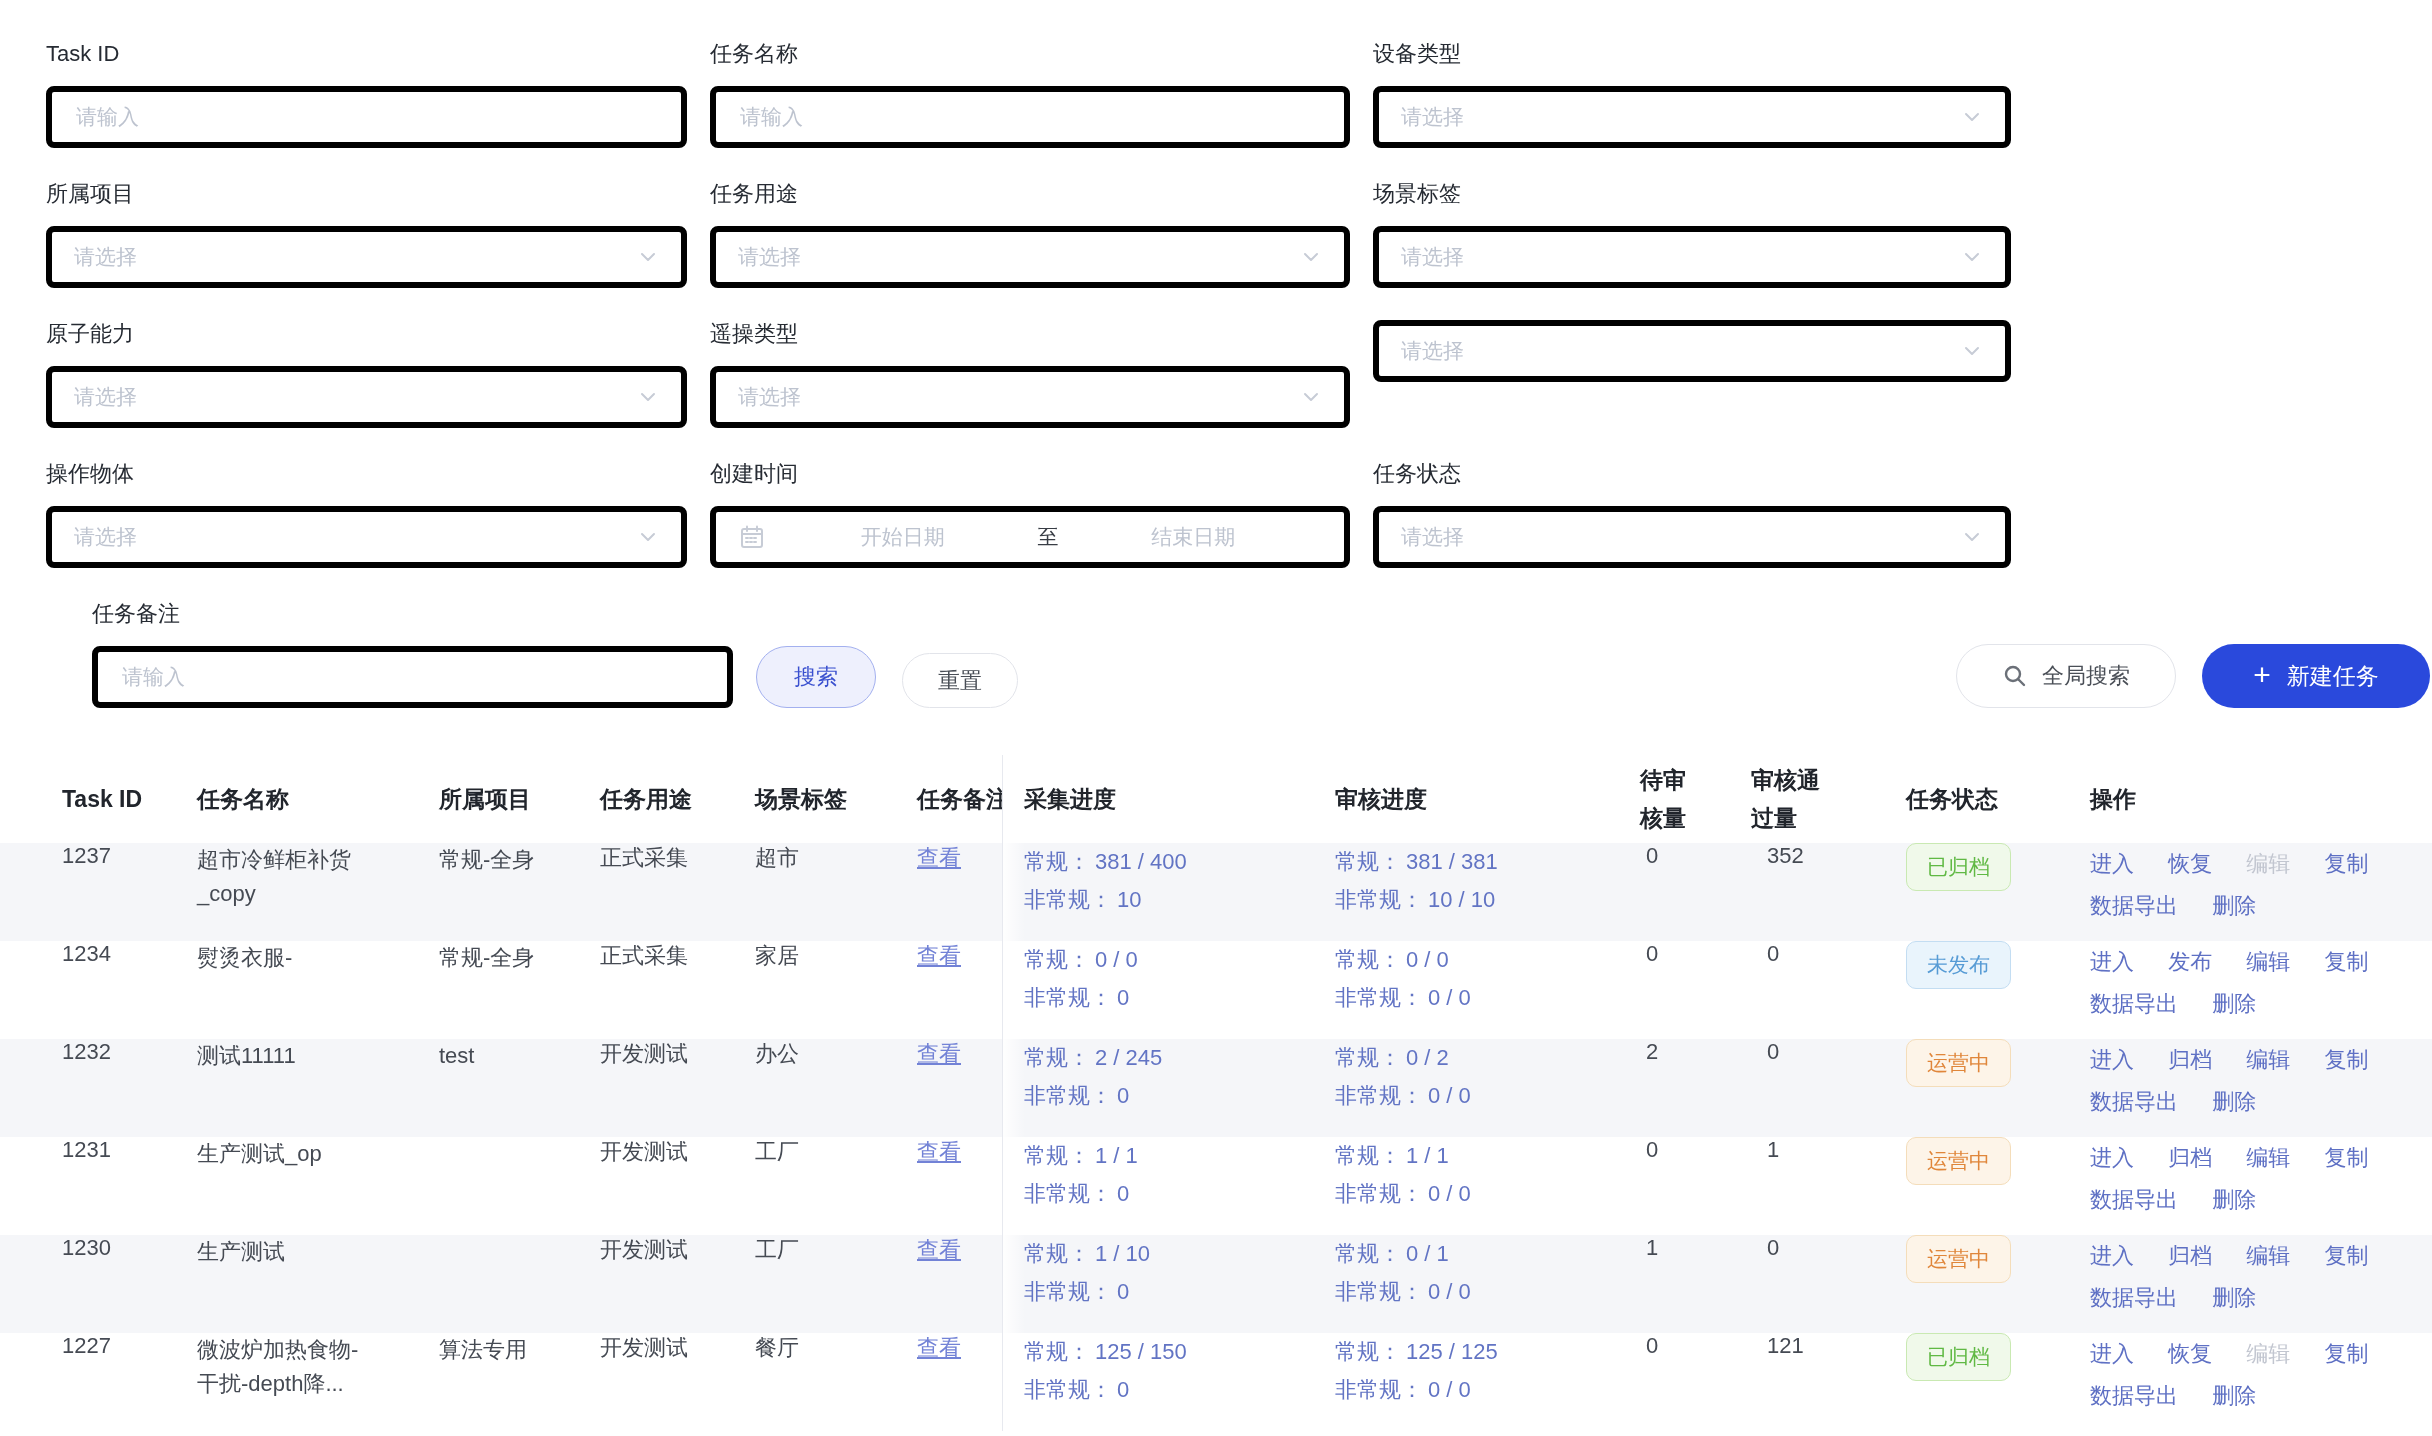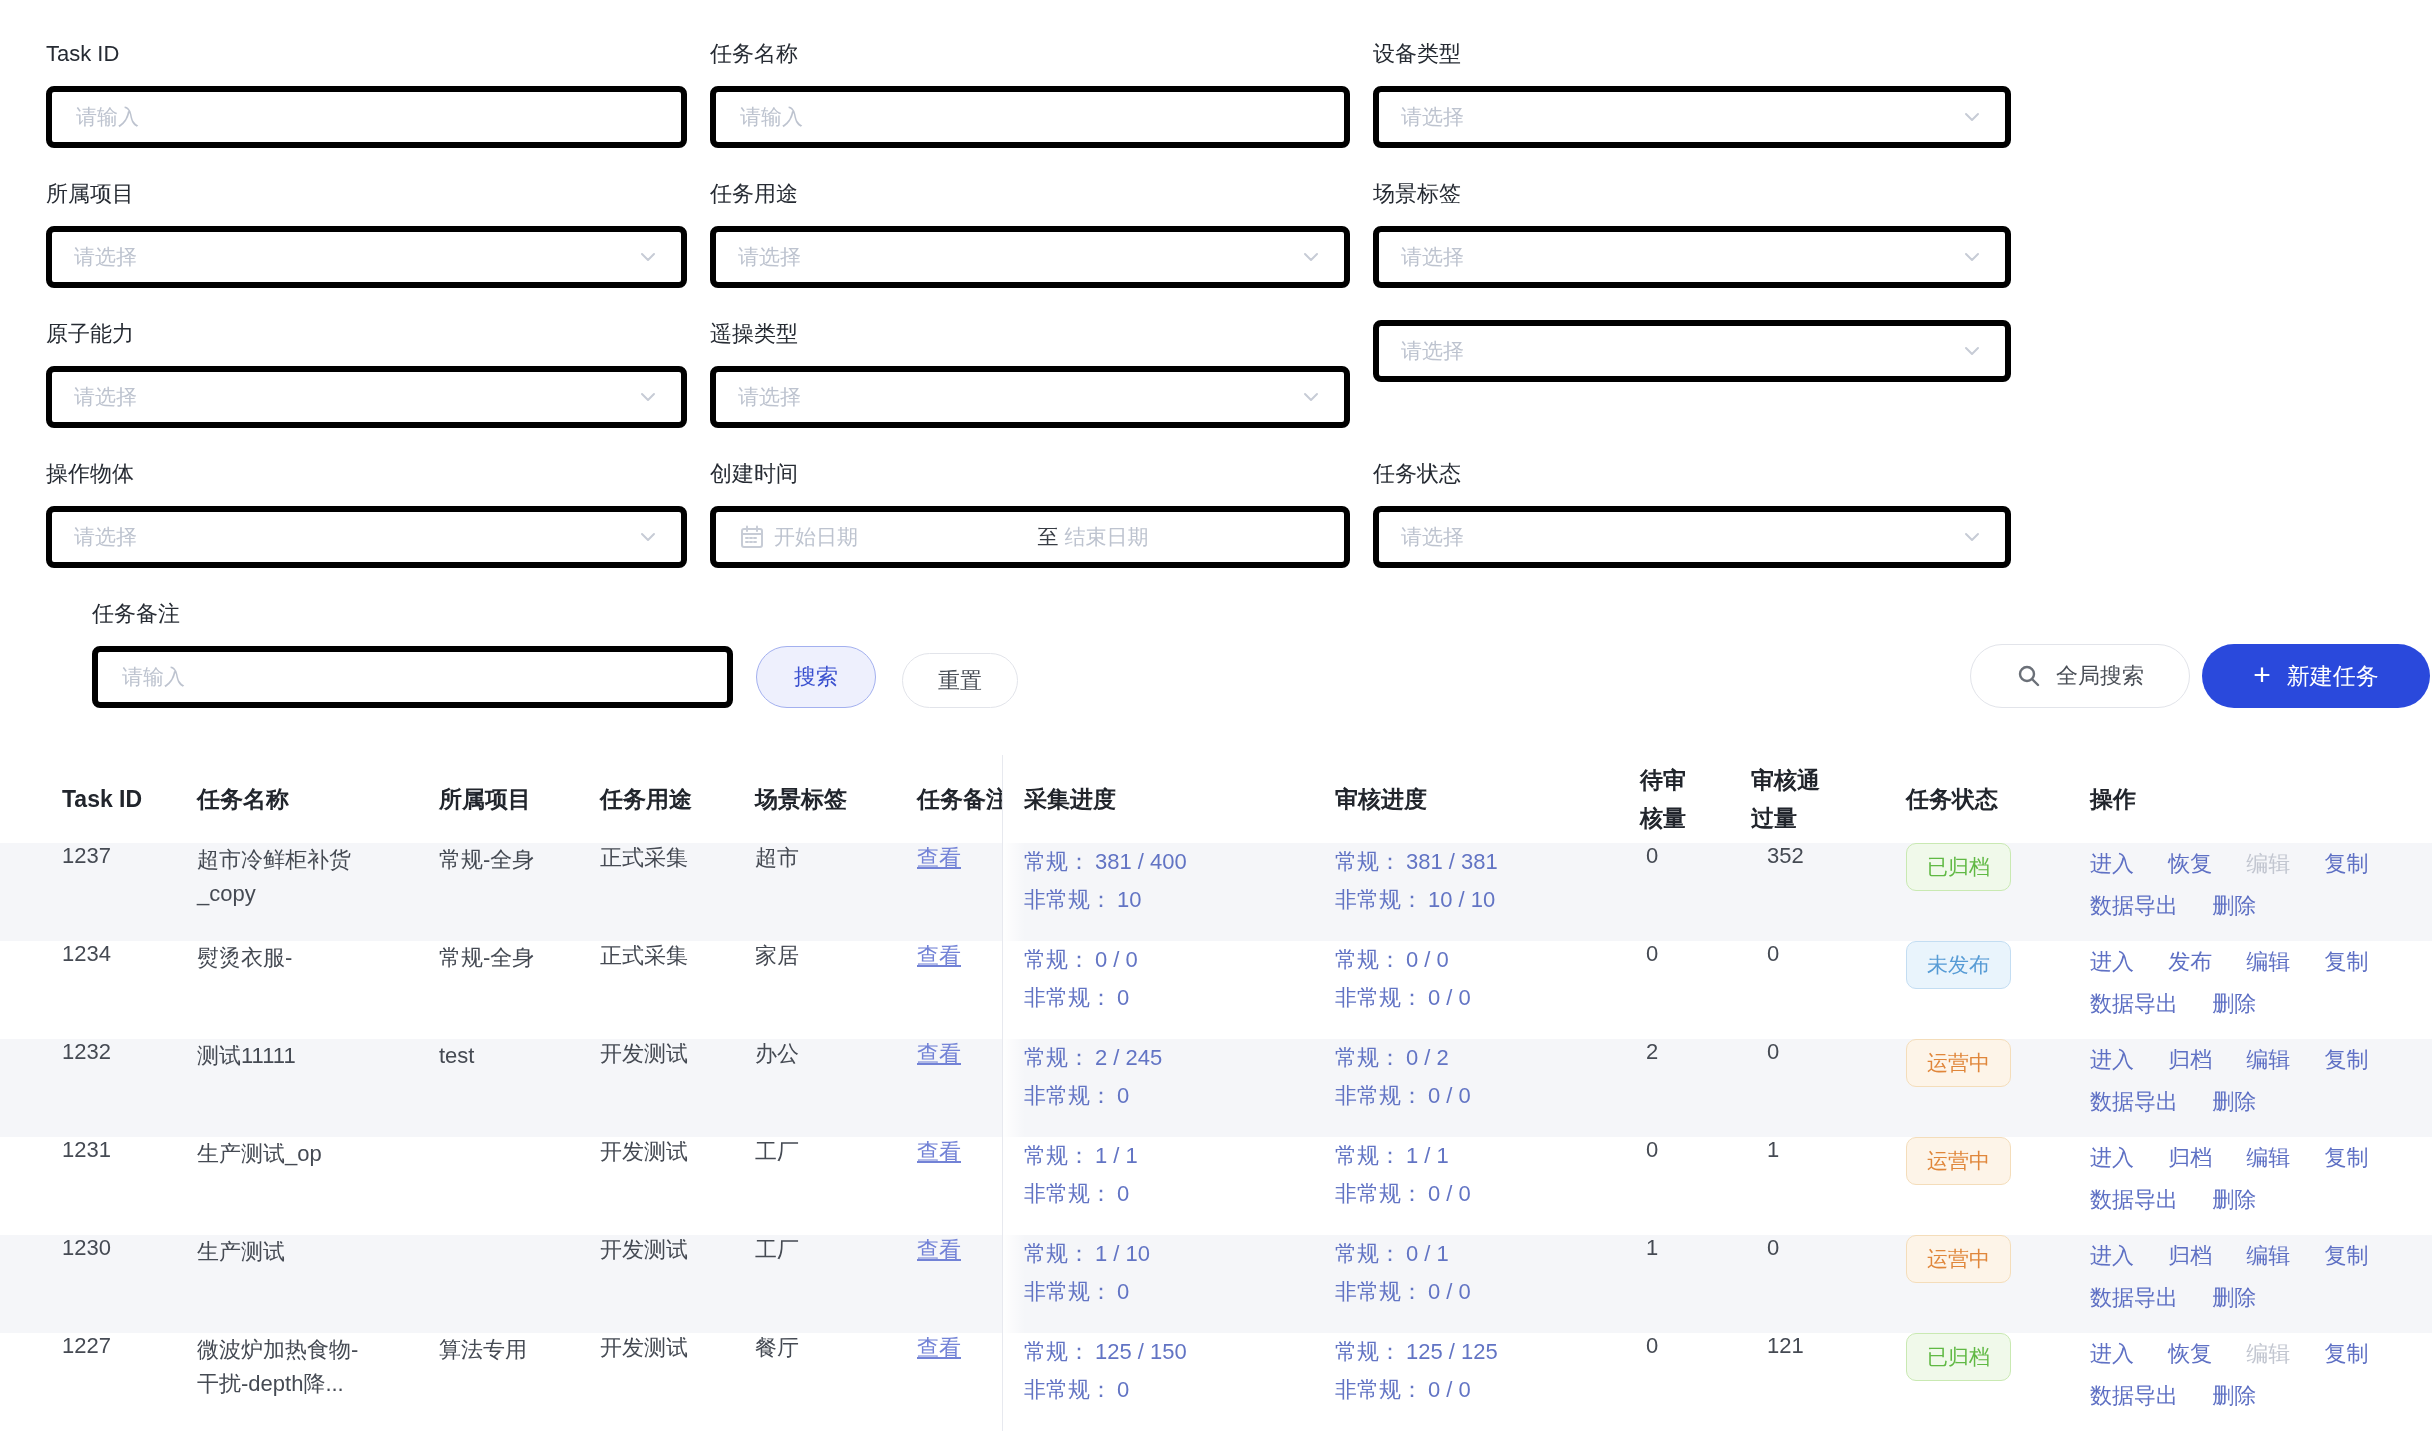--- a/index.html
+++ b/index.html
@@ -16,29 +16,29 @@
     height:62px;border:6px solid #000000;border-radius:8px;background:#fff;
     display:flex;align-items:center;box-sizing:border-box;padding:0 22px;font-size:21px;
   }
   .f-input{width:100%;border:none;outline:none;font-size:21px;color:#3a3f47;background:transparent;font-family:inherit}
   .f-input::placeholder{color:#bdc3cf}
   .f-select{justify-content:space-between;cursor:pointer}
   .placeholder{color:#bdc3cf}
   .chev{width:22px;height:22px;flex:none}
   .f-date{padding:0 22px;cursor:pointer}
   .cal{width:28px;height:28px;flex:none;margin-right:8px}
-  .d-part{flex:1;}
+  .d-part{flex:1;text-align:center}
   .d-sep{color:#383d45;font-size:21px;padding:0 6px}
   
   .action-row{display:flex;align-items:flex-end;margin:32px 0 0 46px;width:2338px}
   .a-field{width:641px}
   .btn{box-sizing:border-box;display:flex;align-items:center;justify-content:center;cursor:pointer;font-family:inherit}
   .btn-search{width:120px;height:62px;margin-left:23px;border-radius:31px;background:#eef0fd;border:1px solid #a3b0ef;color:#3a50cf;font-size:22px}
   .btn-reset{width:116px;height:55px;margin-left:26px;border-radius:31px;background:#fff;border:1px solid #e2e4ea;color:#494e56;font-size:22px}
-  .right-group{margin-left:auto;display:flex;gap:12px;align-items:center}
+  .right-group{margin-left:auto;display:flex;gap:26px;align-items:center}
   .btn-global{height:64px;width:220px;border-radius:32px;background:#fff;border:1px solid #e2e4ea;color:#4a4f57;font-size:22px;gap:14px}
   .btn-new{height:64px;width:228px;border-radius:32px;background:#2a49dc;border:none;color:#fff;font-size:23px;gap:16px}
   .plus{font-size:30px;font-weight:400;line-height:1;margin-top:-3px}
   .mag{width:26px;height:26px}
   
   .table{position:relative;margin-top:47px}
   .t-header{display:flex;height:88px;align-items:center;font-size:23px;font-weight:700;color:#21252c;background:#fff}
   .t-row{display:flex;height:98px;align-items:flex-start;font-size:22px;color:#454a53}
   .t-row.striped{background:#f5f6f9}
   .c{box-sizing:border-box;flex:none;padding-right:10px}

